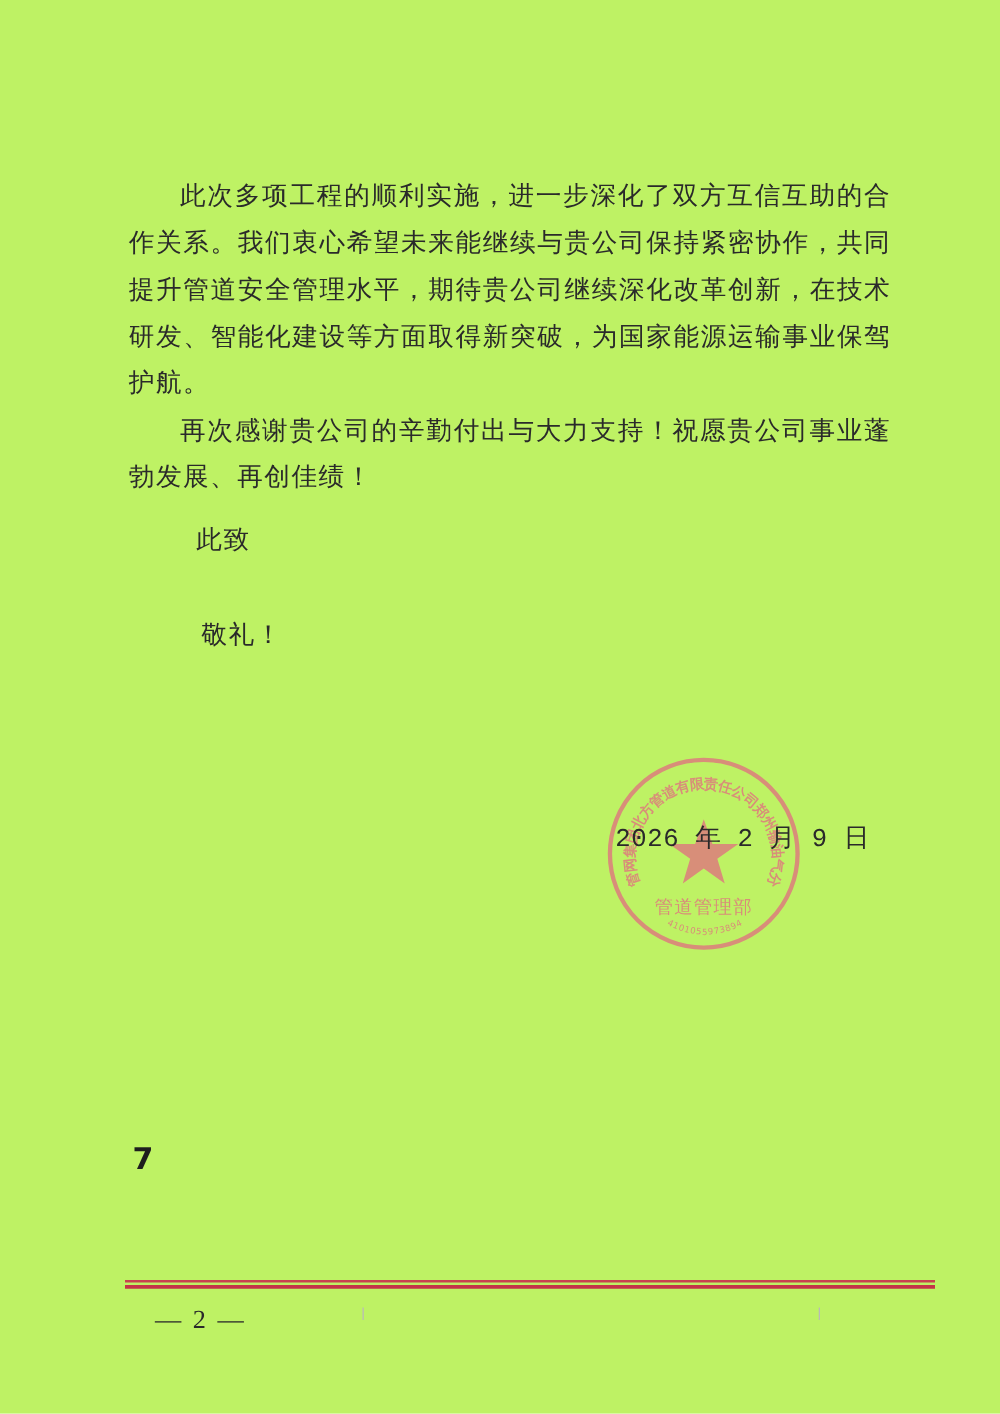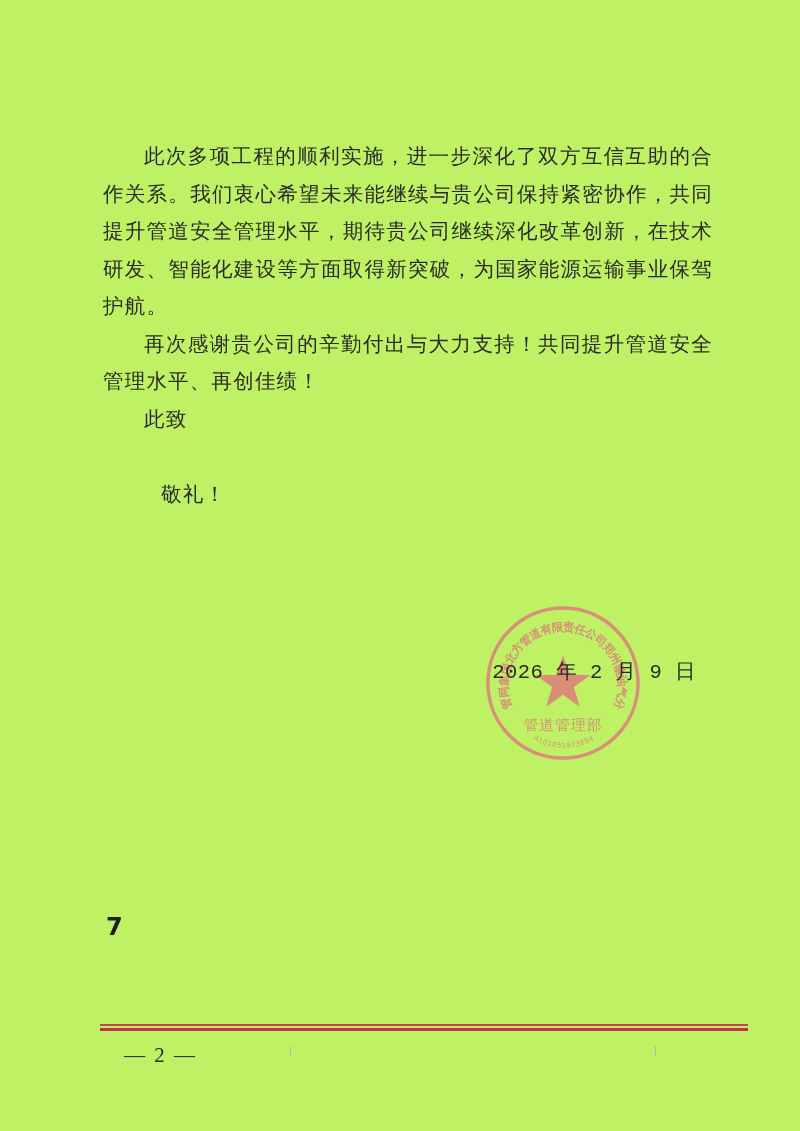--- a/index.html
+++ b/index.html
@@ -28,21 +28,21 @@
       font-size: 20.5px;
       line-height: 37.5px;
       letter-spacing: 1.2px;
       text-align: justify;
     }
     .para {
       margin: 0;
       text-indent: 2em;
     }
     .salutation {
-      margin: 0;
+      margin: 13px;
       text-indent: 2em;
       font-family: Liberation Serif, serif;
     }
     .closing {
       margin: 17px;
       margin-top: 37.5px;
       text-indent: 2em;
     }
     .signature {
       position: absolute;
@@ -120,21 +120,21 @@
       background: #b9b9b9;
     }
   </style>
 </head>
 <body>
 
 <div class="page">
 
   <div class="body-text">
     <p class="para">此次多项工程的顺利实施，进一步深化了双方互信互助的合作关系。我们衷心希望未来能继续与贵公司保持紧密协作，共同提升管道安全管理水平，期待贵公司继续深化改革创新，在技术研发、智能化建设等方面取得新突破，为国家能源运输事业保驾护航。</p>
-    <p class="para">再次感谢贵公司的辛勤付出与大力支持！共同提升管道安全管理水平、再创佳绩！</p>
+    <p class="para">再次感谢贵公司的辛勤付出与大力支持！祝愿贵公司事业蓬勃发展、再创佳绩！</p>
     <p class="salutation">此致</p>
     <p class="closing">敬礼！</p>
   </div>
 
   <div class="stamp">
     <svg viewBox="0 0 160 160" xmlns="http://www.w3.org/2000/svg">
       <defs>
         <path id="ringPath" d="M 28 104 A 56 56 0 1 1 132 104"></path>
         <path id="bottomPath" d="M 40 130 A 62 62 0 0 0 122 130"></path>
       </defs>

